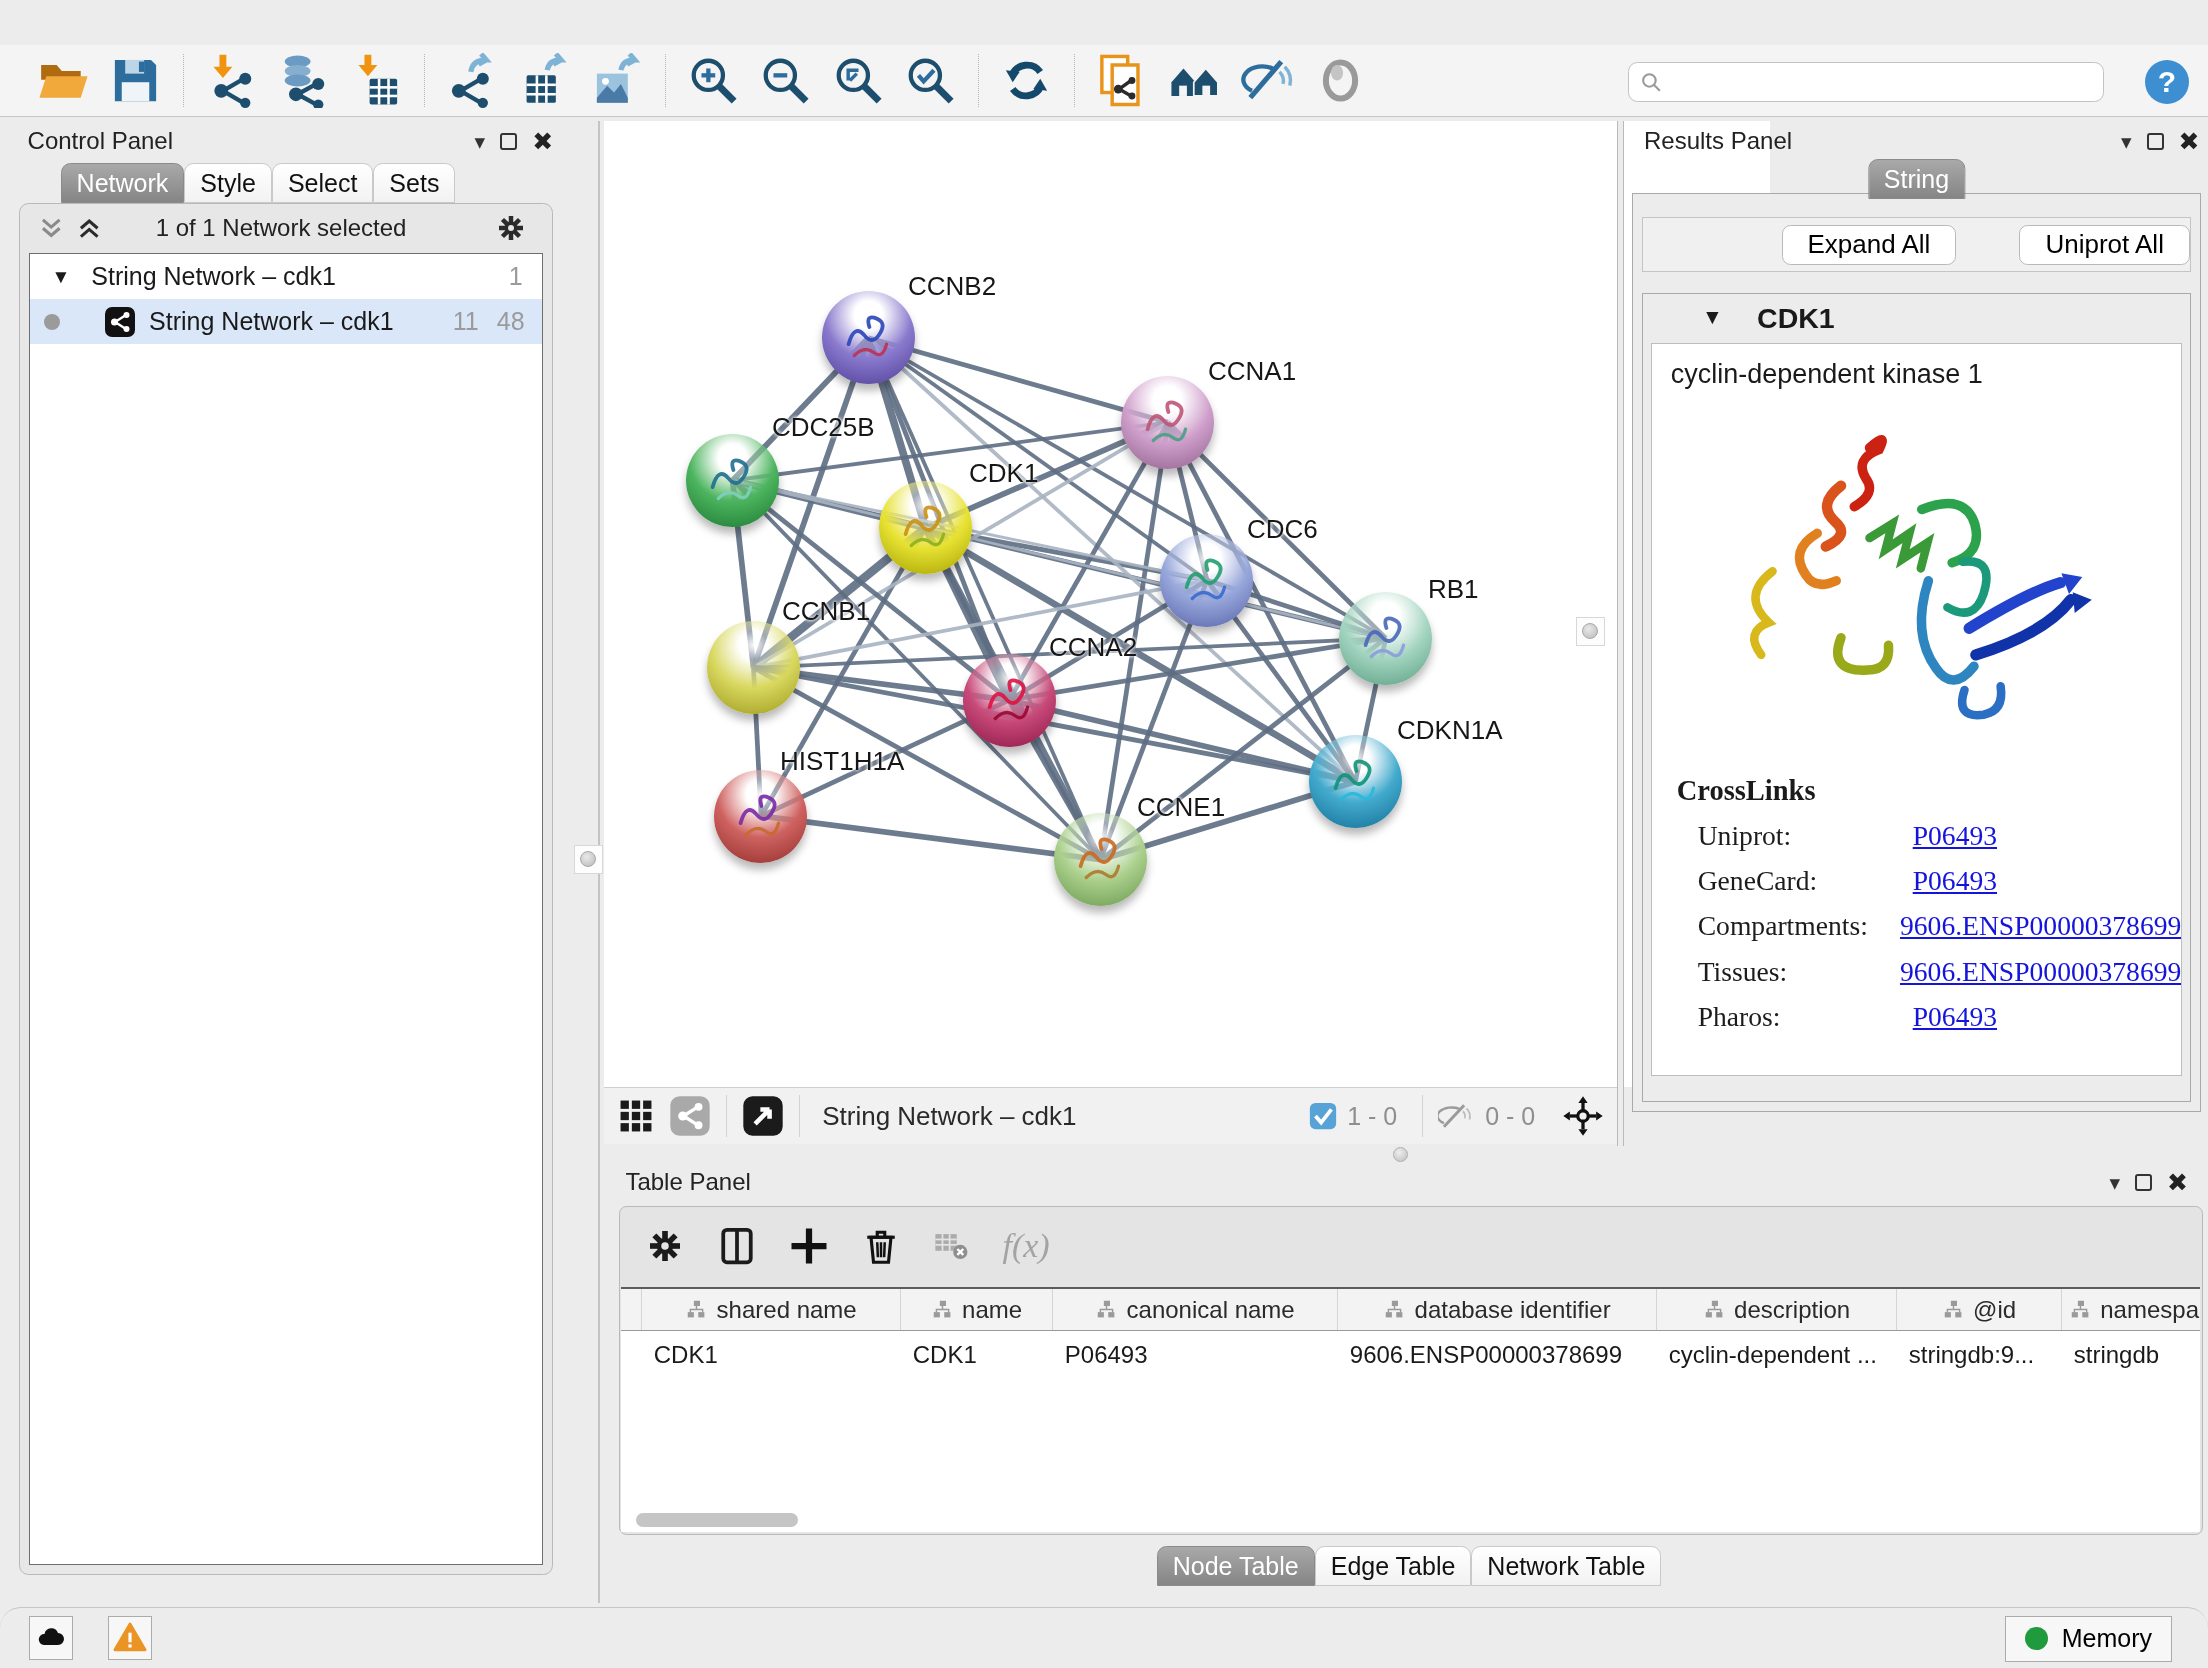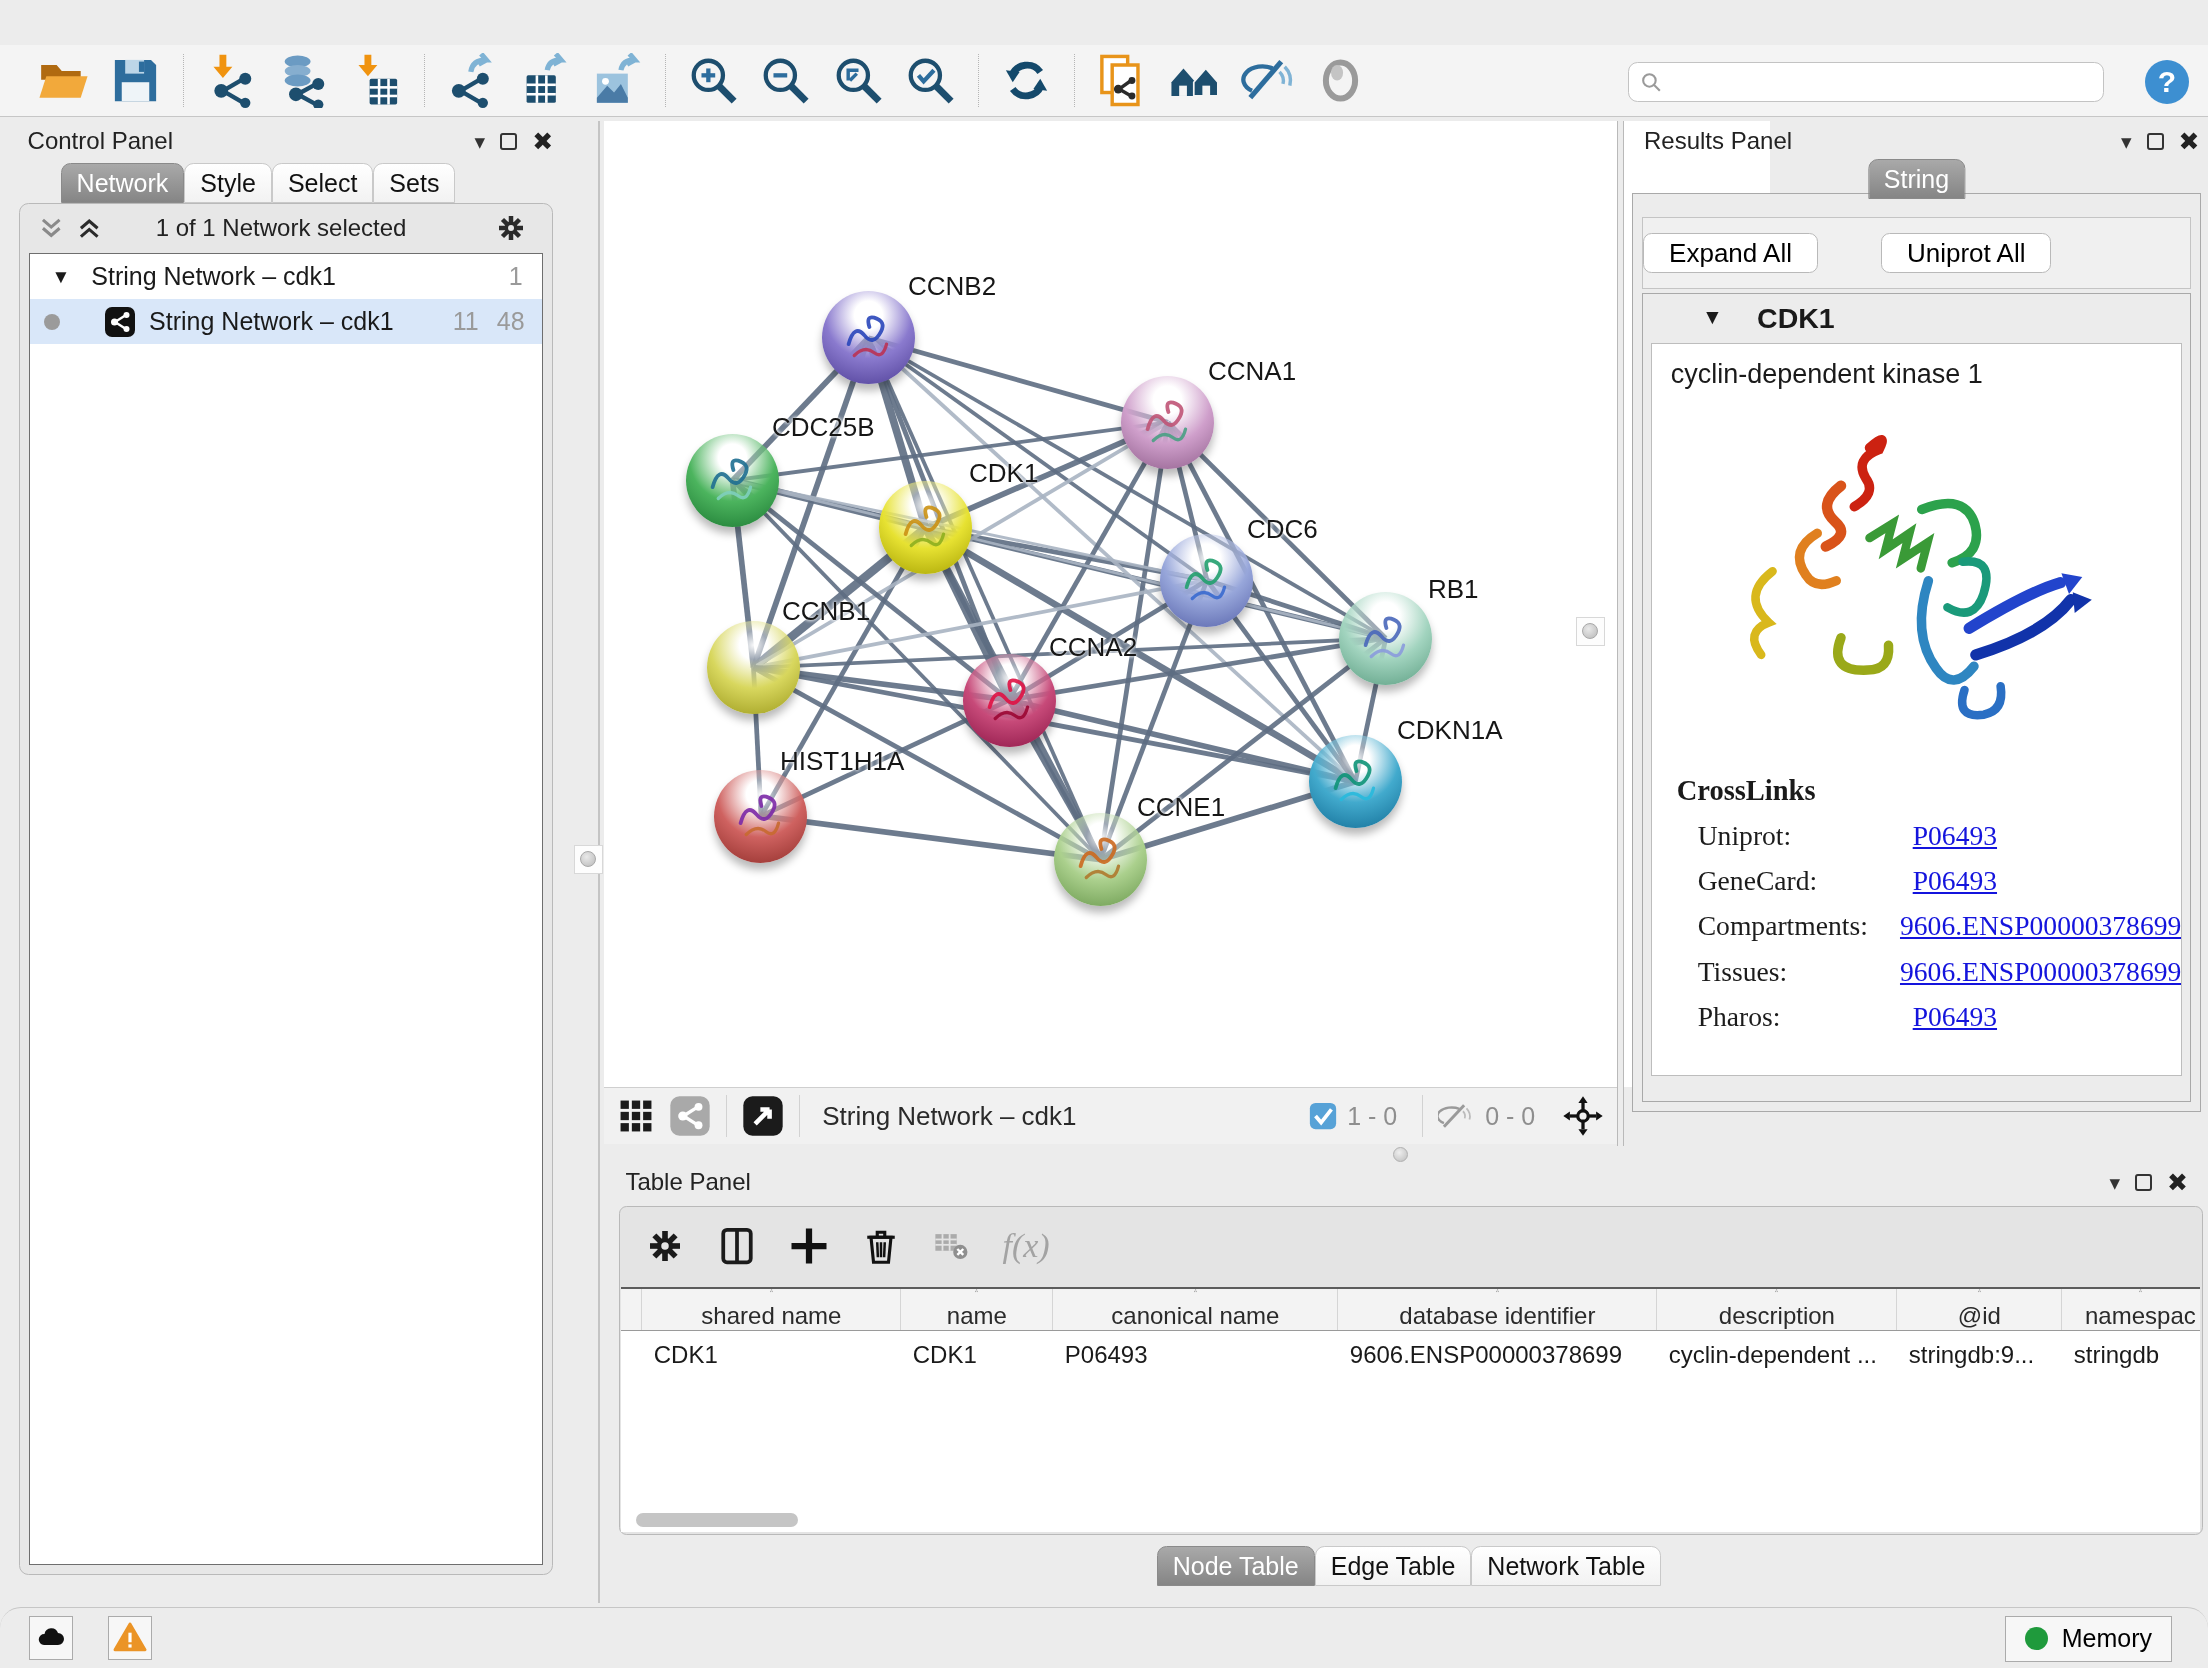--- a/index.html
+++ b/index.html
@@ -74,22 +74,22 @@
     display:flex; align-items:center; justify-content:center; }
   .split-dot { width:16px; height:16px; border-radius:50%;
     background:radial-gradient(circle at 40% 35%, #e9e9e9, #b9b9b9); border:1px solid #a8a8a8; }
   .hsplit-dot { position:absolute; left:1393px; top:1147px; width:15px; height:15px; border-radius:50%;
     background:radial-gradient(circle at 40% 35%, #eee, #bdbdbd); border:1px solid #b0b0b0; }
   
   .results-panel { position:absolute; left:1624px; top:121px; width:585px; height:1027px; }
   .rp-tab { position:absolute; left:50%; transform:translateX(-50%); top:38px; z-index:2; }
   .rp-box { position:absolute; left:7.6px; top:72px; right:7.6px; bottom:36px;
     background:#ececec; border:1px solid #a9a9a9; }
-  .rp-actions { position:absolute; left:9.5px; right:9.5px; top:23px; height:72px;
-    background:#f0f0f0; border:1px solid #c4c4c4; display:flex; align-items:center; justify-content:flex-start; gap:63px; }
+  .rp-actions { position:absolute; left:9.5px; right:9.5px; top:23px; height:55px;
+    background:#f0f0f0; border:1px solid #c4c4c4; display:flex; align-items:center; justify-content:flex-end; gap:63px; }
   .rp-btn { height:40px; padding:0 25px; font-size:26px; background:#fff;
     border:1px solid #b9b9b9; border-radius:8.6px; }
   .rp-entry { position:absolute; left:9.5px; right:9.5px; top:99px; bottom:9.5px;
     background:#ececec; border:1px solid #a9a9a9; }
   .rp-entry-head { position:absolute; left:0; right:0; top:0; height:48px; }
   .rp-gene { position:absolute; left:114px; top:7.6px; font-size:28.5px; font-weight:bold; }
   .rp-entry-body { position:absolute; left:7.6px; right:7.6px; top:49px; bottom:25px;
     background:#fff; border:1px solid #bdbdbd; overflow:hidden; }
   .rp-desc { font-size:27px; padding:15px 0 0 19px; }
   .protein { display:block; margin:28.5px auto 9.5px auto; }
@@ -104,21 +104,21 @@
     background:#e4e4e4; border:1px solid #b9b9b9; border-radius:7.6px; }
   .tp-toolbar { position:absolute; left:0; top:0; right:0; height:78px;
     display:flex; align-items:center; padding-left:25px; gap:32px; }
   .tp-fx { font-family:"Liberation Serif","DejaVu Serif",serif; font-style:italic;
     font-size:34px; color:#a3a3a3; }
   .tp-table { position:absolute; left:1.9px; top:80px; right:1.9px; bottom:1.9px;
     background:#fff; border-top:2.9px solid #5c5c5c; overflow:hidden; }
   .tp-hrow { position:absolute; left:0; top:0; right:0; height:42px; background:#f3f3f3;
     border-bottom:1.9px solid #9a9a9a; display:flex; }
   .tp-hcell { display:flex; align-items:center; justify-content:center; gap:9.5px;
-    font-size:24px; color:#2a2a2a; border-right:1px solid #d5d5d5; overflow:hidden; white-space:nowrap;flex-direction:column; }
+    font-size:24px; color:#2a2a2a; border-right:1px solid #d5d5d5; overflow:hidden; white-space:nowrap; }
   .tp-drow { position:absolute; left:0; top:44px; right:0; height:44px; display:flex; }
   .tp-dcell { font-size:24px; padding:7.6px 0 0 11.4px; overflow:hidden; white-space:nowrap; }
   .tp-thumb { position:absolute; left:15px; bottom:4.8px; width:162px; height:14.3px;
     background:#c5c5c5; border-radius:7.6px; }
   .tp-tabs { position:absolute; left:0; right:0; top:384px; display:flex; justify-content:center; }
   
   .status-bar { position:absolute; left:0; top:1607px; width:2208px; height:61px;
     background:#ececec; border-top:1px solid #c6c6c6;border-radius:21px; }
   .sb-btn { position:absolute; top:7.6px; width:44px; height:44px; background:#f7f7f7;
     border:1px solid #ababab; display:flex; align-items:center; justify-content:center; }

